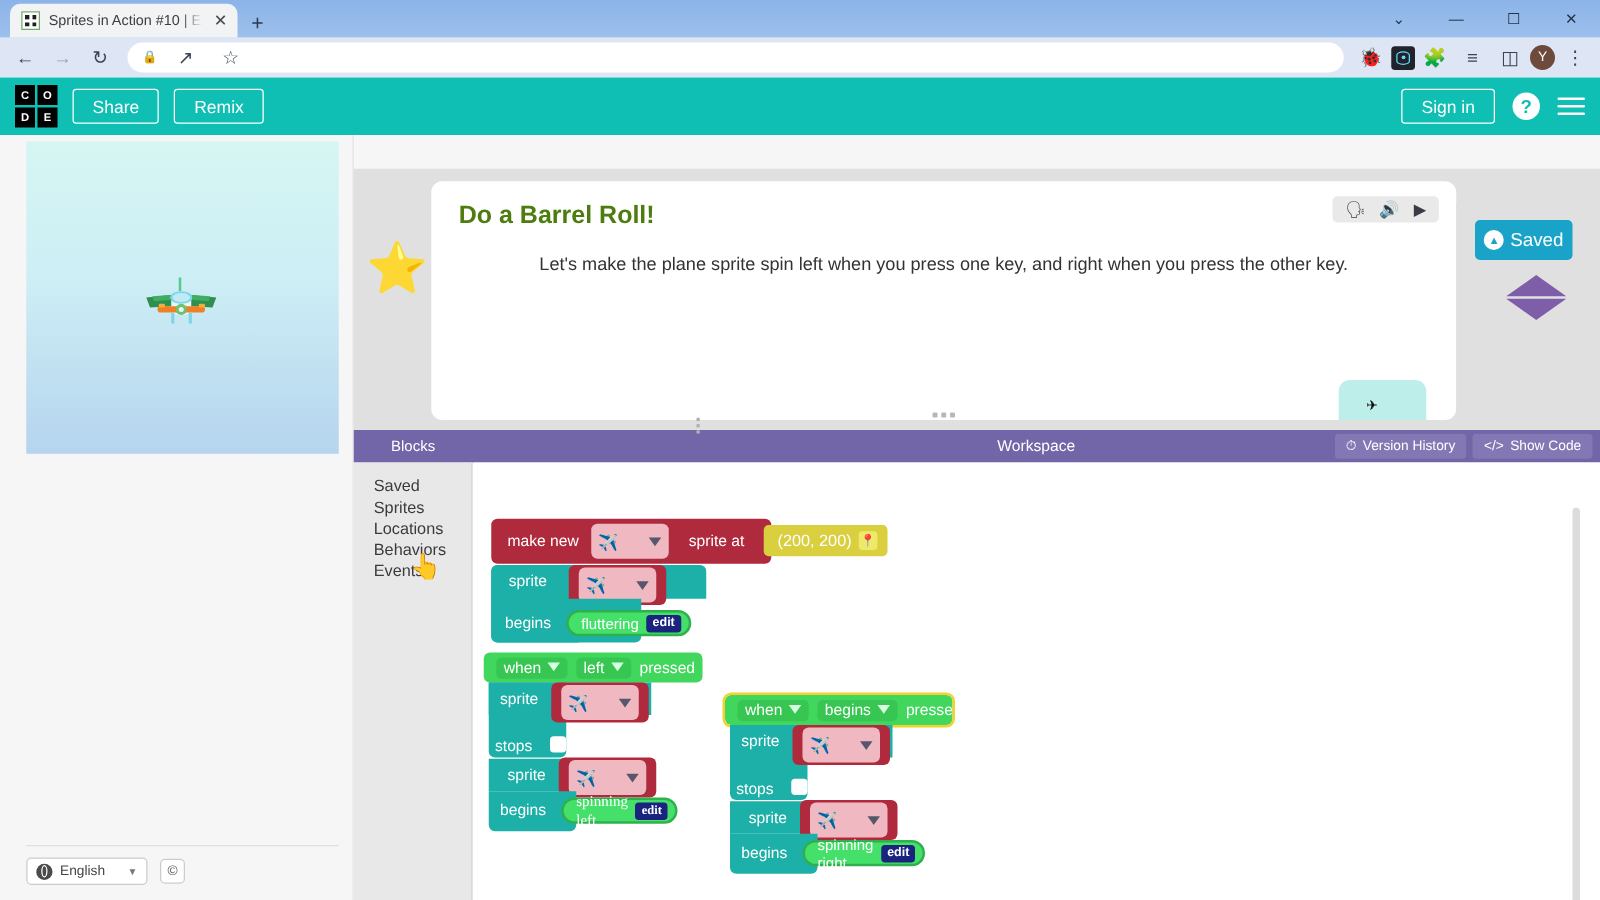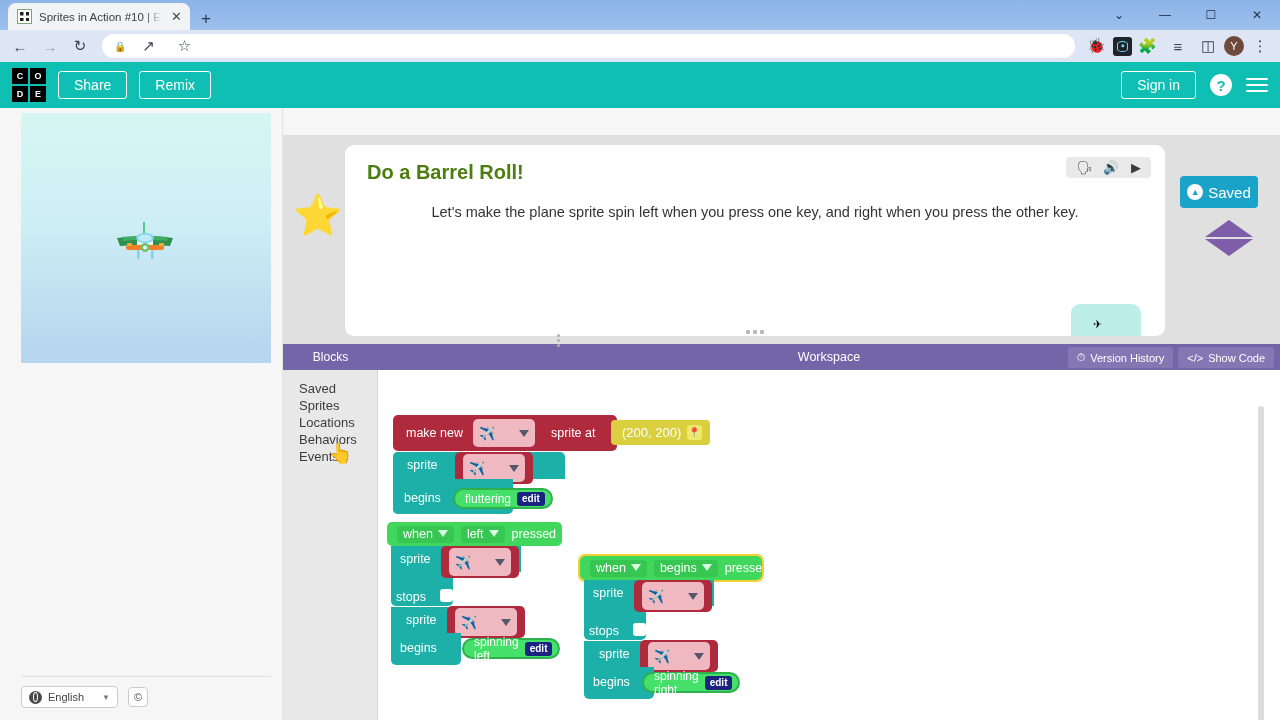--- a/index.html
+++ b/index.html
@@ -507,21 +507,21 @@
           <div class="teal" style="position:absolute;left:4px;top:85px;width:128px;height:26px;border-radius:0 5px 0 0;"></div>
           <span class="row-lbl" style="left:19px;top:91px;">sprite</span>
           <div style="position:absolute;left:60px;top:84px;width:78px;height:32px;background:#b02a3e;border-radius:5px;display:flex;align-items:center;justify-content:center;">
             <span class="spritefield" style="margin-left:0;">
               <span class="sp-img">✈️</span>
               <i class="caret sm"></i>
             </span>
           </div>
           <div class="teal" style="position:absolute;left:4px;top:111px;width:70px;height:32px;border-radius:0 0 5px 5px;"></div>
           <span class="row-lbl" style="left:13px;top:119px;">begins</span>
-          <div class="behav-pill" style="position:absolute;left:75px;top:116px;">
+          <div class="behav-pill" style="position:absolute;left:62px;top:116px;font-family:Liberation Serif, serif;">
             <span>spinning left</span>
             <span class="edit-chip">edit</span>
           </div>
         </div>
 
         <div class="grp" style="left:201px; top:186px;">
           <div class="hat selected" style="left:0;top:0;width:182px;">
             <span class="pill">
               <span>when</span>
               <i class="caret sm" style="border-top-color:#d8ffe0;"></i>

